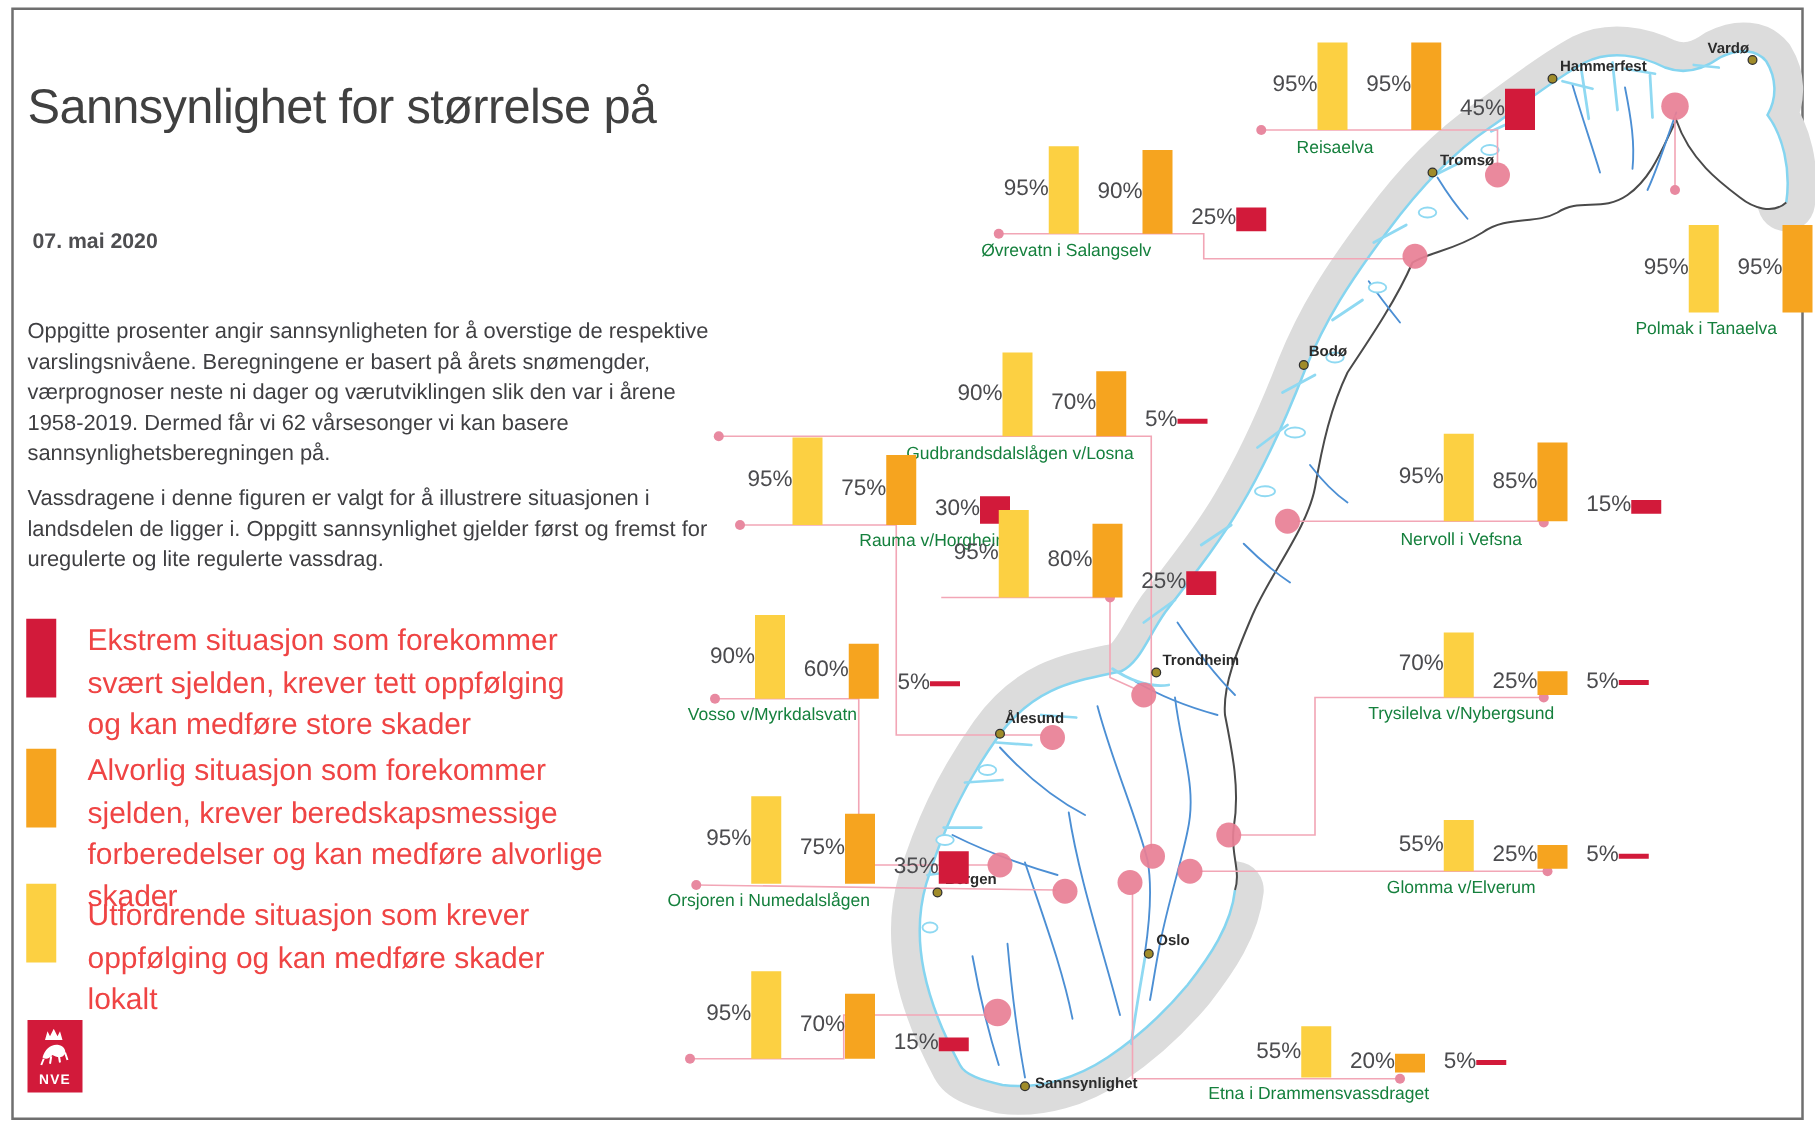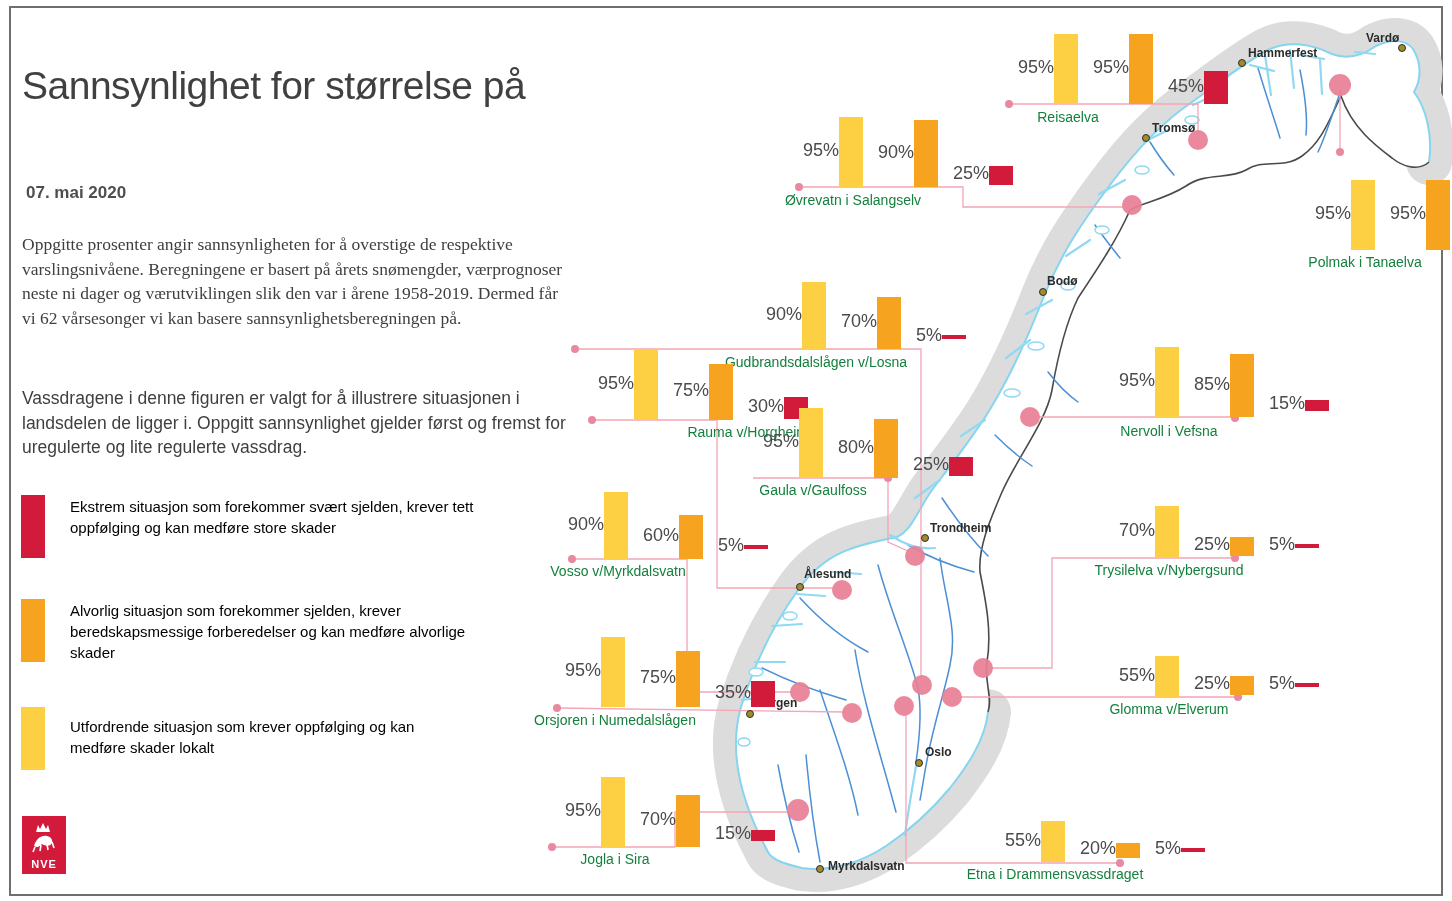--- a/index.html
+++ b/index.html
@@ -5,21 +5,21 @@
   html,body{margin:0;padding:0;background:#fff;}
   #page{position:relative;width:1452px;height:901px;background:#fff;overflow:hidden;
         font-family:"Liberation Sans","DejaVu Sans",sans-serif;}
   .frame{position:absolute;left:9px;top:6px;width:1430px;height:886px;border:2px solid #6f6f6f;z-index:0;}
   
   .title{position:absolute;left:22px;top:58px;width:600px;font-size:39px;line-height:1.42;
          color:#404040;letter-spacing:-0.5px;z-index:4;}
   .date{position:absolute;left:26px;top:183px;font-size:17px;font-weight:700;color:#4e4e51;z-index:4;}
   .para{position:absolute;left:22px;width:552px;font-size:17.5px;line-height:1.4;color:#3f3f42;z-index:4;}
   .legend-swatch{position:absolute;left:21px;width:24px;z-index:4;}
-  .legend-text{position:absolute;left:70px;font-size:15px;line-height:1.4;color:#000000;z-index:4;}
+  .legend-text{position:absolute;left:70px;font-size:24px;line-height:1.4;color:#ef4444;z-index:4;}
   
   .logo{position:absolute;left:22px;top:816px;width:44px;height:58px;background:#d21a3a;z-index:4;
         display:flex;flex-direction:column;align-items:center;justify-content:flex-end;}
   .logo svg{position:absolute;top:4px;left:4px;}
   .logo-text{color:#fff;font-size:11px;font-weight:700;letter-spacing:1px;margin-bottom:4px;z-index:2;}
   
   .chart{position:absolute;width:102px;height:0;z-index:3;}
   .bars{position:absolute;left:0;bottom:0;display:flex;align-items:flex-end;gap:15px;}
   .col{display:flex;flex-direction:row;align-items:center;}
   .pct{font-size:18px;color:#4b4b4e;margin-bottom:3px;white-space:nowrap;}
@@ -39,21 +39,21 @@
 </head>
 <body>
 
 <div id="page">
   <div class="frame"></div>
 
   <div class="title">
     <span>Sannsynlighet for størrelse på</span><br>
   </div>
   <div class="date">07. mai 2020</div>
-  <div class="para" style="top:232px;font-family:Liberation Serif, serif;">Oppgitte prosenter angir sannsynligheten for å overstige de respektive varslingsnivåene. Beregningene er basert på årets snømengder, værprognoser neste ni dager og værutviklingen slik den var i årene 1958-2019.  Dermed får vi 62 vårsesonger vi kan basere sannsynlighetsberegningen på.</div>
+  <div class="para" style="top:252px;">Oppgitte prosenter angir sannsynligheten for å overstige de respektive varslingsnivåene. Beregningene er basert på årets snømengder, værprognoser neste ni dager og værutviklingen slik den var i årene 1958-2019.  Dermed får vi 62 vårsesonger vi kan basere sannsynlighetsberegningen på.</div>
   <div class="para" style="top:386px;">Vassdragene i denne figuren er valgt for å illustrere situasjonen i landsdelen de ligger i. Oppgitt sannsynlighet gjelder først og fremst for uregulerte og lite regulerte vassdrag.</div>
 
   <div class="legend-swatch" style="top:495px;height:63px;background:#d21a3a;"></div>
   <div class="legend-text" style="top:496px;width:410px;">Ekstrem situasjon som forekommer svært sjelden, krever tett oppfølging og kan medføre store skader</div>
   <div class="legend-swatch" style="top:599px;height:63px;background:#f6a41f;"></div>
   <div class="legend-text" style="top:600px;width:430px;">Alvorlig situasjon som forekommer sjelden, krever beredskapsmessige forberedelser og kan medføre alvorlige skader</div>
   <div class="legend-swatch" style="top:707px;height:63px;background:#fcd042;"></div>
   <div class="legend-text" style="top:716px;width:385px;">Utfordrende situasjon som krever oppfølging og kan medføre skader lokalt</div>
 
   <div class="logo">
@@ -199,21 +199,21 @@
   <div class="city" style="left:750px;top:714px;">
     <span class="cdot"></span>
     <span class="clabel" style="left:6px;top:-18px;">Bergen</span>
     </div>
   <div class="city" style="left:919px;top:763px;">
     <span class="cdot"></span>
     <span class="clabel" style="left:6px;top:-18px;">Oslo</span>
     </div>
   <div class="city" style="left:820px;top:869px;">
     <span class="cdot"></span>
-    <span class="clabel" style="left:8px;top:-10px;">Myrkdalsvatn</span>
+    <span class="clabel" style="left:8px;top:-10px;">Sannsynlighet</span>
     </div>
 
   <div class="chart" style="left:1018px;top:104px;">
     <div class="bars">
       <div class="col">
           <span class="pct">95%</span>
           <div class="bar y" style="height: 70px;"></div>
         </div>
       <div class="col">
           <span class="pct">95%</span>
@@ -308,21 +308,20 @@
       <div class="col">
           <span class="pct">80%</span>
           <div class="bar o" style="height: 59px;"></div>
         </div>
       <div class="col">
           <span class="pct">25%</span>
           <div class="bar r" style="height: 19px;"></div>
         </div>
     </div>
   </div>
-  <div class="cname" style="left:653px;top:482px;">Gaula v/Gaulfoss</div>
 
   <div class="chart" style="left:1119px;top:417px;">
     <div class="bars">
       <div class="col">
           <span class="pct">95%</span>
           <div class="bar y" style="height: 70px;"></div>
         </div>
       <div class="col">
           <span class="pct">85%</span>
           <div class="bar o" style="height: 63px;"></div>
@@ -416,21 +415,20 @@
       <div class="col">
           <span class="pct">70%</span>
           <div class="bar o" style="height: 52px;"></div>
         </div>
       <div class="col">
           <span class="pct">15%</span>
           <div class="bar r" style="height: 11px;"></div>
         </div>
     </div>
   </div>
-  <div class="cname" style="left:455px;top:851px;">Jogla i Sira</div>
 
   <div class="chart" style="left:1005px;top:862px;">
     <div class="bars">
       <div class="col">
           <span class="pct">55%</span>
           <div class="bar y" style="height: 41px;"></div>
         </div>
       <div class="col">
           <span class="pct">20%</span>
           <div class="bar o" style="height: 15px;"></div>

